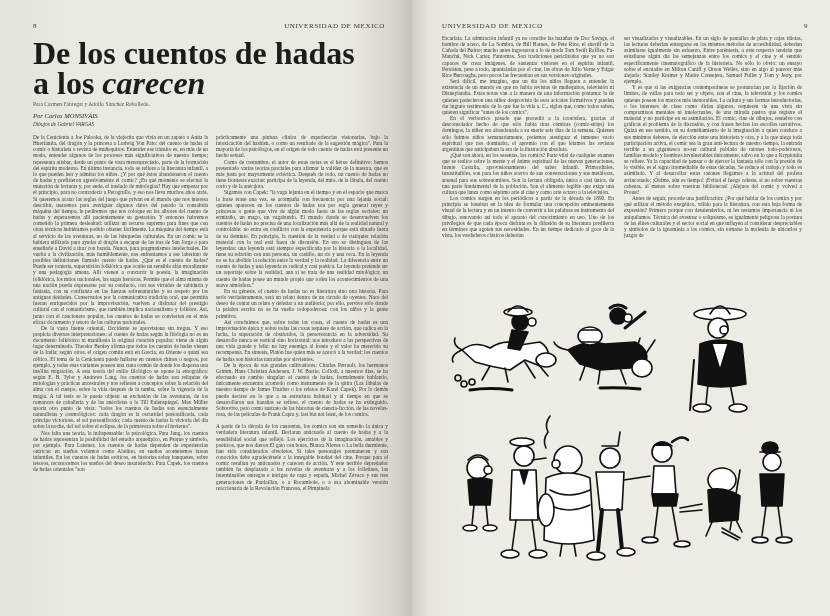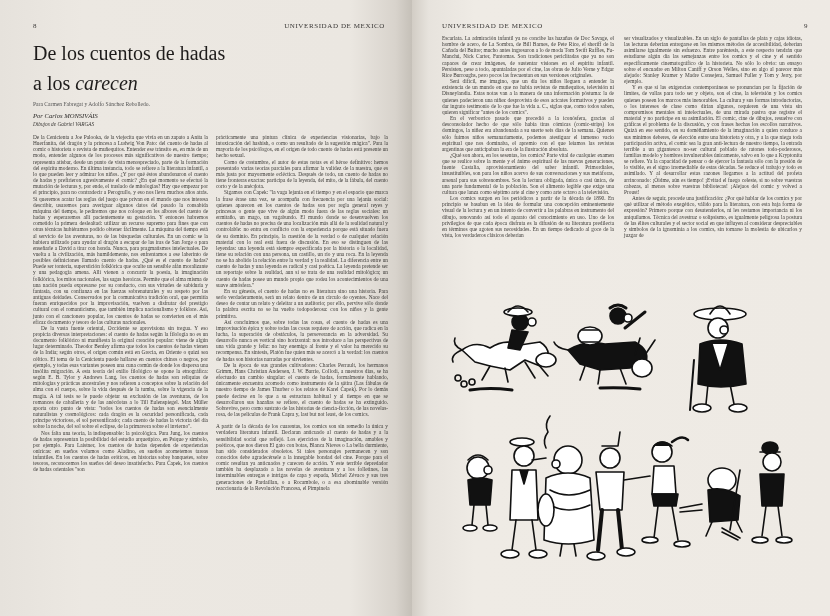--- a/index.html
+++ b/index.html
@@ -7,21 +7,21 @@
   .spread { position:relative; width:830px; height:616px; display:flex; }
   .page { position:relative; height:616px; box-sizing:border-box; color:#2a2826; }
   .page.left { width:412px; background:linear-gradient(to right,#e6e2dc 0%,#ece8e2 20%,#ebe7e1 85%,#d8d3cc 96%,#c5c0b8 100%); }
   .page.right { width:418px; background:linear-gradient(to right,#d2cdc5 0%,#e7e3dd 4%,#efebe5 15%,#eeeae4 100%); }
   .folio { position:absolute; top:22px; font-size:7px; letter-spacing:0.6px; color:#3a3836; }
   .text { font-size:5.35px; line-height:6.15px; text-align:justify; color:#3b3936; hyphens:auto; }
   .text p { margin:0; text-indent:8px; }
   .text p.noindent { text-indent:0; }
   .text p.gap { margin-top:6px; }
   .col { position:absolute; }
-  .title { position:absolute; left:33px; top:38px; font-size:20px; line-height:30px; color:#1e1c1b; font-weight:normal; margin:0; }
+  .title { position:absolute; left:33px; top:38px; font-size:32px; line-height:30px; color:#1e1c1b; font-weight:bold; margin:0; }
   .title em { font-style:italic; }
   .dedic { position:absolute; left:33px; top:101px; font-size:5.6px; color:#555; }
   .byline { position:absolute; left:33px; top:112px; font-size:6.6px; font-style:italic; color:#2b2927; }
   .credit { position:absolute; left:33px; top:121px; font-size:5.3px; font-style:italic; color:#3b3936; }
   .illus { position:absolute; left:450px; top:300px; width:350px; height:300px; }
 </style>
 </head>
 <body>
 
 <div class="spread">

